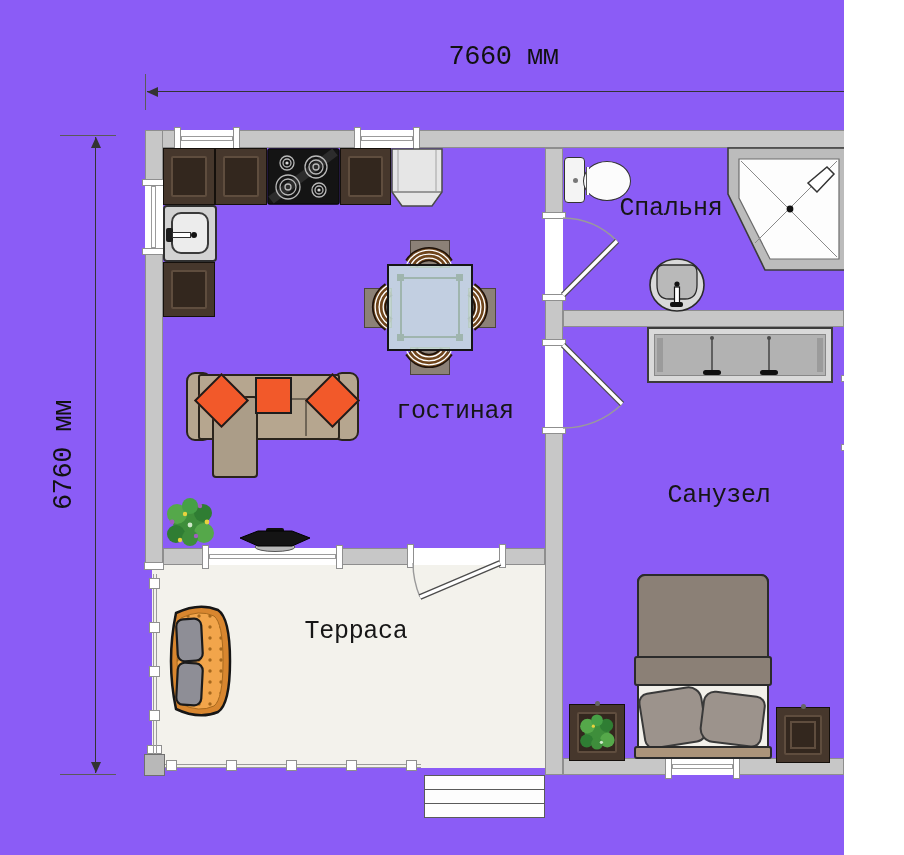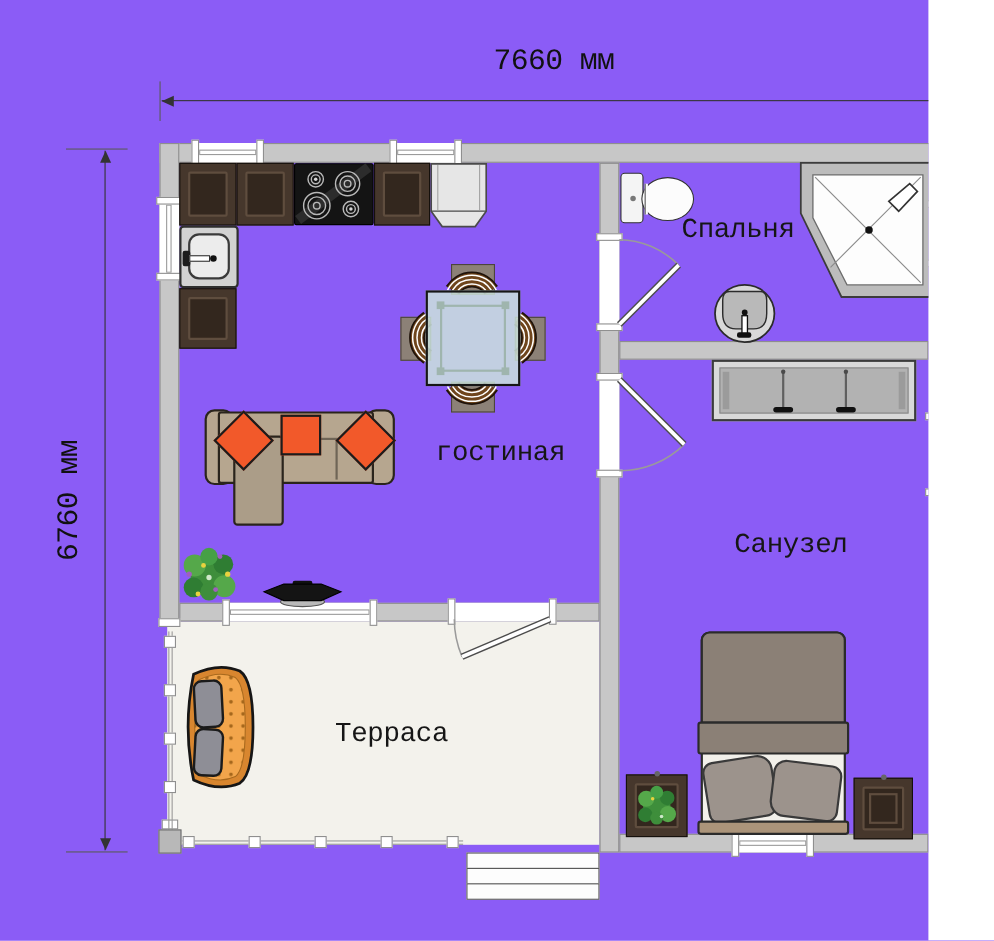--- a/index.html
+++ b/index.html
@@ -357,15 +357,15 @@
     <path d="M19 17 Q37 8 52 15 Q61 22 61 60 Q61 98 52 105 Q37 112 19 103 Q11 60 19 17 Z" fill="url(#dots)"></path>
     <rect x="15" y="18" width="25" height="42" rx="7" fill="var(--cushion,#8e8e96)" stroke="#1b1b1b" stroke-width="2.2" transform="rotate(-3 27 39)"></rect>
     <rect x="15" y="62" width="25" height="42" rx="7" fill="var(--cushion,#8e8e96)" stroke="#1b1b1b" stroke-width="2.2" transform="rotate(3 27 83)"></rect>
   </svg>
 
   <div class="room-label" style="left:380px;top:397px;width:150px">
     <div>гостиная</div>
   </div>
   <div class="room-label" style="left:596px;top:194px;width:150px">Спальня</div>
   <div class="room-label" style="left:644px;top:481px;width:150px">Санузел</div>
-  <div class="room-label" style="left:281px;top:653px;width:150px">Терраса</div>
+  <div class="room-label" style="left:281px;top:617px;width:150px">Терраса</div>
 
 </div>
 
 </body></html>

